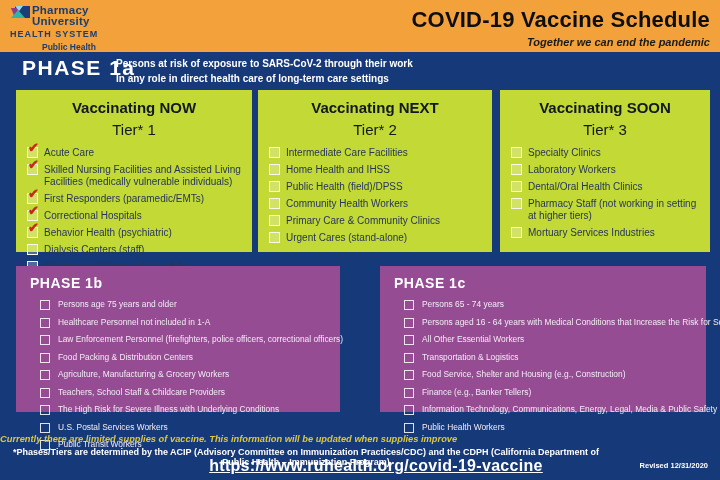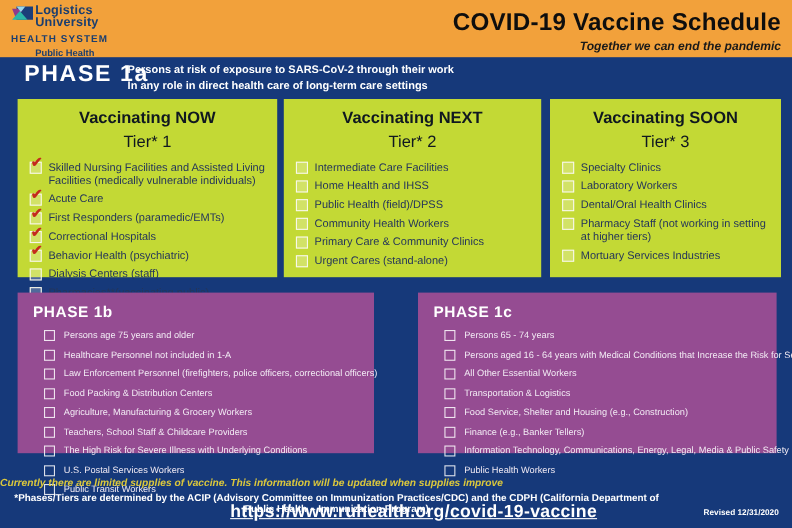--- a/index.html
+++ b/index.html
@@ -7,21 +7,21 @@
     width:720px;height:480px;position:relative;overflow:hidden;
     background:#16397A;
     font-family:"Liberation Sans", sans-serif;
   }
   
   .header{position:absolute;top:0;left:0;width:720px;height:52px;background:#F2A13B;}
   .logo{position:absolute;top:5px;left:10px;color:#1B3E6F;}
   .logo-row1{display:flex;align-items:flex-start;gap:2px;}
   .logo-name{font-size:11.5px;font-weight:bold;line-height:11px;letter-spacing:0.2px;}
   .logo-hs{font-size:9px;font-weight:bold;letter-spacing:1px;margin-top:2px;}
-  .logo-ph{font-size:8.5px;font-weight:bold;margin-top:3px;margin-left:22px;}
+  .logo-ph{font-size:8.5px;font-weight:bold;margin-top:3px;margin-left:32px;}
   .header-right{position:absolute;top:7px;right:10px;text-align:right;}
   .doc-title{font-size:22px;font-weight:bold;color:#0e0e0e;letter-spacing:0.2px;}
   .doc-tagline{font-size:11px;font-style:italic;color:#1a1a1a;margin-top:3px;font-weight:bold;}
   
   .phase1a-label{position:absolute;top:56px;left:22px;font-size:21px;font-weight:bold;color:#fff;letter-spacing:1.5px;}
   .phase1a-desc{position:absolute;top:56px;left:116px;font-size:10px;font-weight:bold;color:#fff;line-height:15px;}
   
   .tier-box{position:absolute;top:90px;height:162px;background:#C3D935;box-sizing:border-box;}
   .box-now{left:16px;width:236px;}
   .box-next{left:258px;width:234px;}
@@ -57,21 +57,21 @@
     <div class="logo-row1">
       <span>
         <svg width="20" height="18" viewBox="0 0 20 18">
           <polygon points="5,1 20,1 20,13 5,13" fill="#1B3E7A"></polygon>
           <polygon points="1,3 11,3 5,13" fill="#8F3A8C"></polygon>
           <polygon points="1,13 15,13 8,5" fill="#2BB6A8"></polygon>
           <polygon points="5,1 13,1 9,6" fill="#9AD7EC"></polygon>
         </svg>
       </span>
       <span class="logo-name">
-        <div>Logistics</div>
+        <div>Pharmacy</div>
         <div>University</div>
       </span>
     </div>
     <div class="logo-hs">HEALTH SYSTEM</div>
     <div class="logo-ph">Public Health</div>
   </div>
   <div class="header-right">
     <div class="doc-title">COVID-19 Vaccine Schedule</div>
     <div class="doc-tagline">Together we can end the pandemic</div>
   </div>
@@ -83,26 +83,26 @@
   <div>In any role in direct health care of long-term care settings</div>
 </div>
 
 <div class="tier-box box-now">
   <div class="box-title">Vaccinating NOW</div>
   <div class="box-tier">Tier* 1</div>
   <div class="check-list">
 
       <div class="check-item">
         <span class="checkbox checked"></span>
+        <span class="check-label">Acute Care</span>
+      </div>
+
+      <div class="check-item">
+        <span class="checkbox checked"></span>
         <span class="check-label">Skilled Nursing Facilities and Assisted Living Facilities (medically vulnerable individuals)</span>
-      </div>
-
-      <div class="check-item">
-        <span class="checkbox checked"></span>
-        <span class="check-label">Acute Care</span>
       </div>
 
       <div class="check-item">
         <span class="checkbox checked"></span>
         <span class="check-label">First Responders (paramedic/EMTs)</span>
       </div>
 
       <div class="check-item">
         <span class="checkbox checked"></span>
         <span class="check-label">Correctional Hospitals</span>

